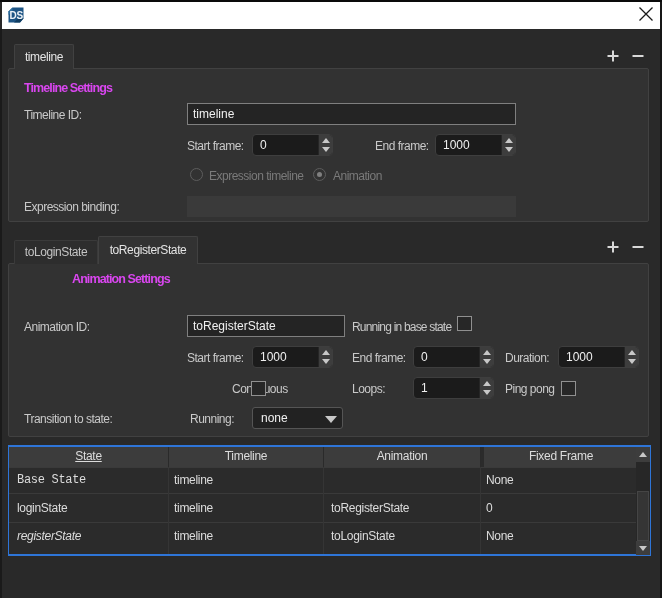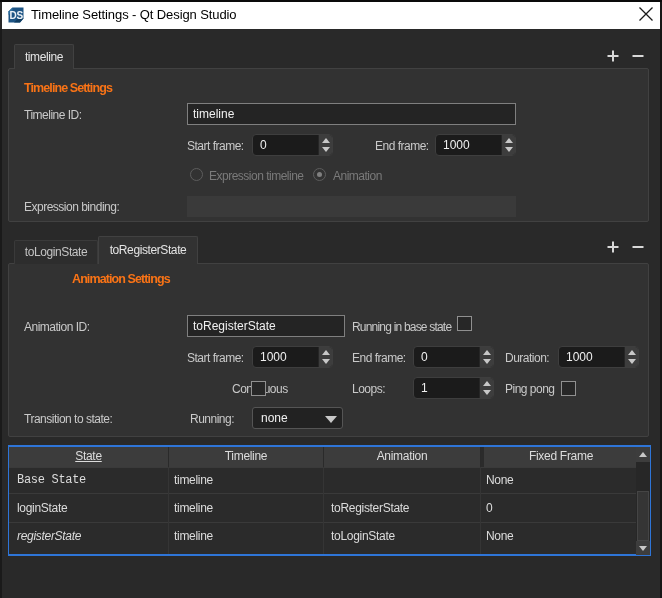--- a/index.html
+++ b/index.html
@@ -9,21 +9,21 @@
 #topedge { position:absolute; top:0; left:0; width:662px; height:2px; background:#0a0a0a; }
 #titlebar { position:absolute; top:2px; left:2px; width:658px; height:27px; background:#ffffff; }
 #rightedge { position:absolute; top:2px; left:660px; width:2px; height:596px; background:#161616; }
 #leftedge { position:absolute; top:29px; left:0; width:2px; height:569px; background:#1a1a1a; }
 #title-text { position:absolute; left:31px; top:7px; font-size:13px; letter-spacing:-0.1px; color:#000; }
 #closex { position:absolute; left:636px; top:4px; width:20px; height:20px; }
 
 #logo { position:absolute; left:8px; top:7px; width:16px; height:16px; }
 
 .label { position:absolute; font-size:12px; letter-spacing:-0.5px; color:#c9c9c9; white-space:nowrap; }
-.bold-h { position:absolute; font-size:12.5px; font-weight:bold; letter-spacing:-0.9px; color:#f97316; white-space:nowrap; }
+.bold-h { position:absolute; font-size:12.5px; font-weight:bold; letter-spacing:-0.9px; color:#d946ef; white-space:nowrap; }
 .group { position:absolute; left:8px; width:641px; background:#323232; border:1px solid #414141; border-radius:2px; }
 .tab-sel { position:absolute; background:#323232; border:1px solid #414141; border-bottom:none; border-radius:2px 2px 0 0; color:#e4e4e4; font-size:12px; letter-spacing:-0.4px; text-align:center; z-index:3; }
 .tab-uns { position:absolute; background:#2d2d2d; border:1px solid #3a3a3a; border-bottom:none; border-radius:2px 2px 0 0; color:#c4c4c4; font-size:12px; letter-spacing:-0.4px; text-align:center; z-index:2; }
 .tfield { position:absolute; background:#242424; border:1px solid #7f7f7f; color:#f0f0f0; font-size:12px; padding-left:5px; }
 .dfield { position:absolute; background:#3a3a3a; border:1px solid #3a3a3a; }
 .spin { position:absolute; width:81px; height:22px; background:#1b1b1b; border:1px solid #3e3e3e; border-radius:4px; color:#f0f0f0; font-size:12px; }
 .spin .val { position:absolute; left:7px; top:3px; }
 .spin .btns { position:absolute; right:0; top:0; width:14px; height:20px; background:#3d3d3d; border-left:1px solid #262626; border-radius:0 3px 3px 0; }
 .tri-up { position:absolute; width:0; height:0; border-left:4px solid transparent; border-right:4px solid transparent; border-bottom:5px solid #c8c8c8; }
 .tri-dn { position:absolute; width:0; height:0; border-left:4px solid transparent; border-right:4px solid transparent; border-top:5px solid #c8c8c8; }
@@ -45,21 +45,20 @@
   <div id="titlebar"></div>
   <div id="topedge"></div>
   <div id="rightedge"></div>
   <div id="leftedge"></div>
   <svg id="logo" viewBox="0 0 16 16">
     <path d="M4.5 0.5 L15.5 0.5 L15.5 11.5 L12 15.5 L0.5 15.5 L0.5 4.5 Z" fill="#1d5484"></path>
     <path d="M4.5 0.5 L0.5 4.5 L0.5 8 L4.5 4 Z" fill="#2f6f9f"></path>
     <path d="M15.5 11.5 L12 15.5 L6 15.5 L10 11.5 Z" fill="#0f3c60"></path>
     <text x="1.6" y="12.2" font-size="10" font-weight="bold" fill="#eef3f8" font-family="Liberation Sans" letter-spacing="-0.3">DS</text>
   </svg>
-  <div id="title-text">Timeline Settings - Qt Design Studio</div>
   <svg id="closex" viewBox="0 0 20 20">
       <path d="M3.5 3.5 L16.5 16.5 M16.5 3.5 L3.5 16.5" stroke="#1a1a1a" stroke-width="1.3"></path>
     </svg>
 
   <div class="tab-sel" style="left:14px; top:44px; width:60px; height:25px; line-height:24px;">timeline</div>
   <svg class="pm" style="left:606px; top:49px;" width="14" height="14" viewBox="0 0 14 14">
       <path d="M7 1.5 V12.5 M1.5 7 H12.5" stroke="#d8d8d8" stroke-width="2"></path>
     </svg>
   <svg class="pm" style="left:631px; top:49px;" width="14" height="14" viewBox="0 0 14 14">
       <path d="M1.5 7 H12.5" stroke="#d8d8d8" stroke-width="2"></path>

